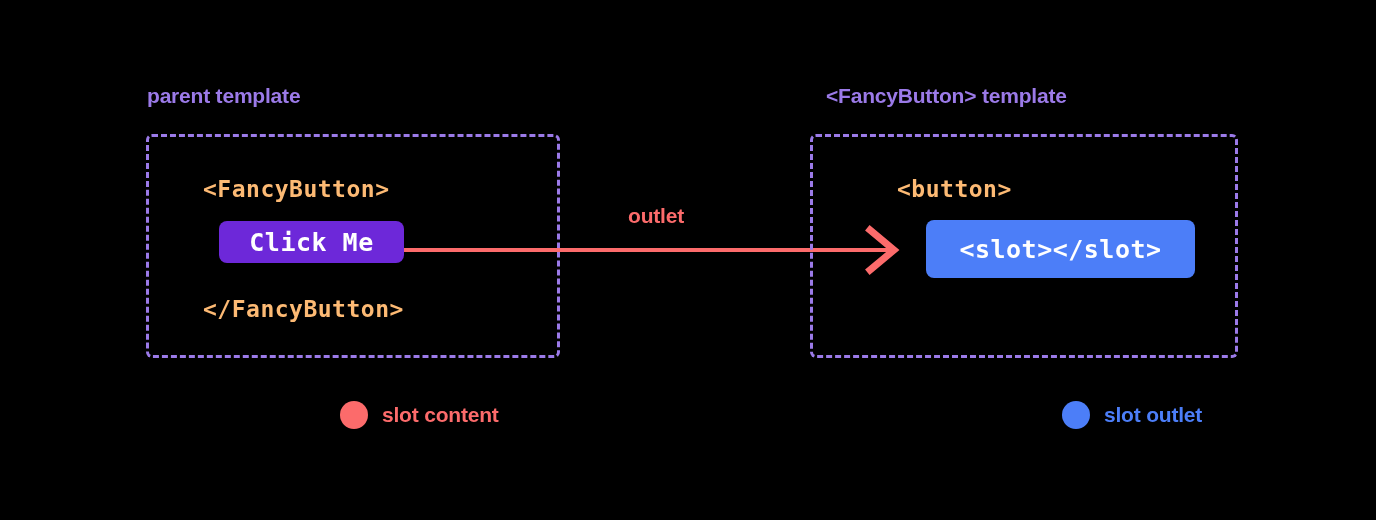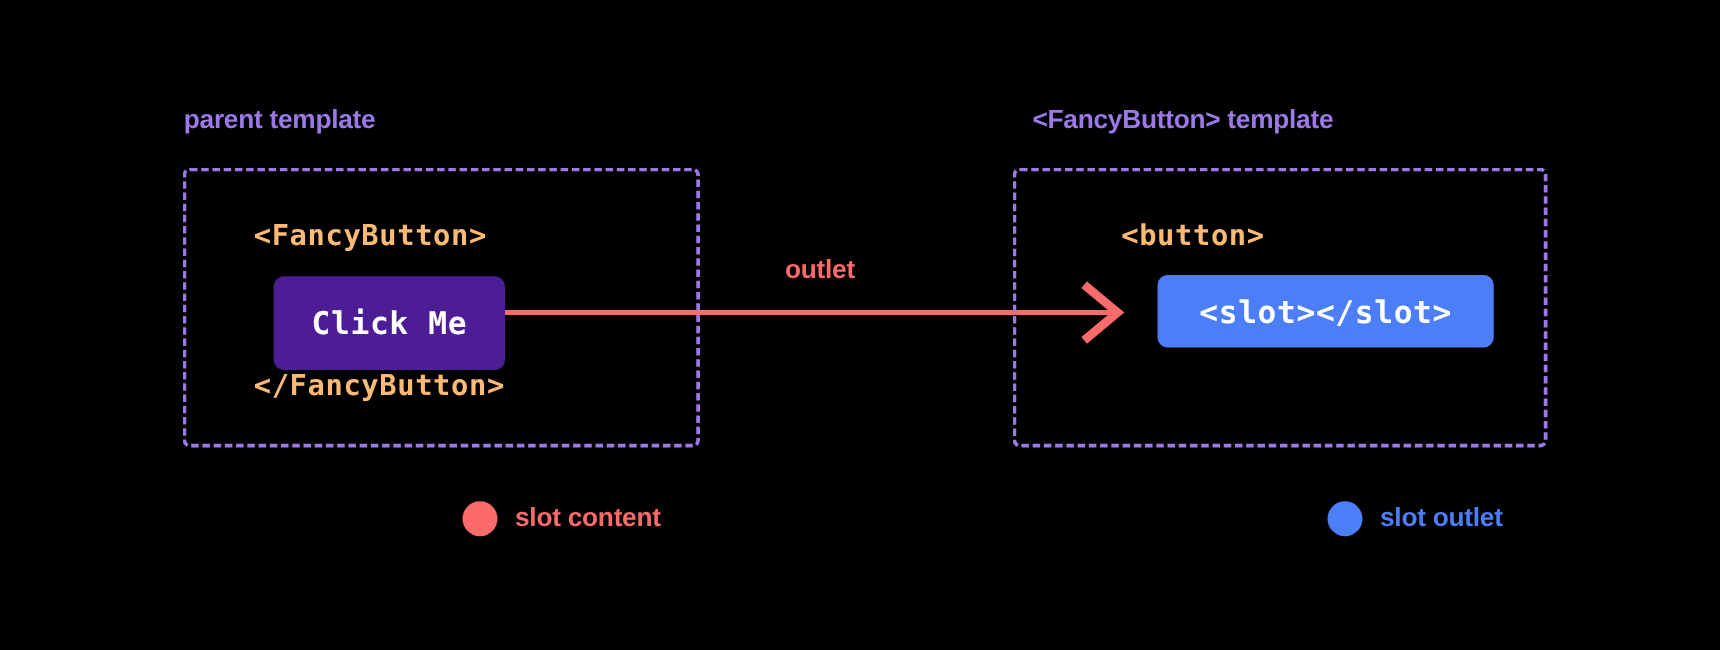--- a/index.html
+++ b/index.html
@@ -70,22 +70,22 @@
     justify-content: center;
     border-radius: 8px;
     color: #FFFFFF;
     font-family: "DejaVu Sans Mono", "Liberation Mono", monospace;
     font-weight: bold;
     font-size: 25px;
     letter-spacing: 0.5px;
     white-space: nowrap;
   }
   #chip-slot-content {
-    left: 219px; top: 221px; width: 185px; height: 75px;
-    background: #4c1d95;
+    left: 219px; top: 221px; width: 185px; height: 42px;
+    background: #6d28d9;
   }
   #chip-slot-outlet {
     left: 898px; top: 220px; width: 269px; height: 58px;
     background: #4C7EF8;
     margin-left: 28px;
   }
 
   
   #arrow-connector {
     position: absolute;
@@ -108,21 +108,21 @@
   }
 
   
   .legend-item {
     position: absolute;
     display: flex;
     align-items: center;
     gap: 14px;
     white-space: nowrap;
   }
-  #legend-slot-content { left: 370px; top: 401px; }
+  #legend-slot-content { left: 340px; top: 401px; }
   #legend-slot-outlet  { left: 1062px; top: 401px; }
 
   .legend-dot {
     width: 28px;
     height: 28px;
     border-radius: 50%;
     flex: 0 0 auto;
   }
   .legend-dot.red  { background: #FC6B6B; }
   .legend-dot.blue { background: #4C7EF8; }

